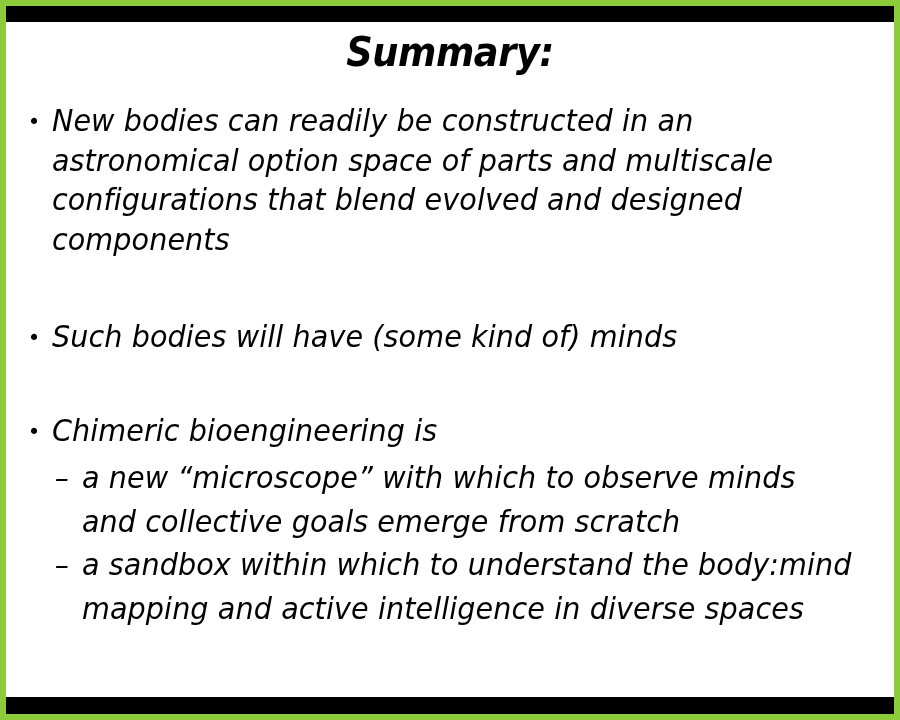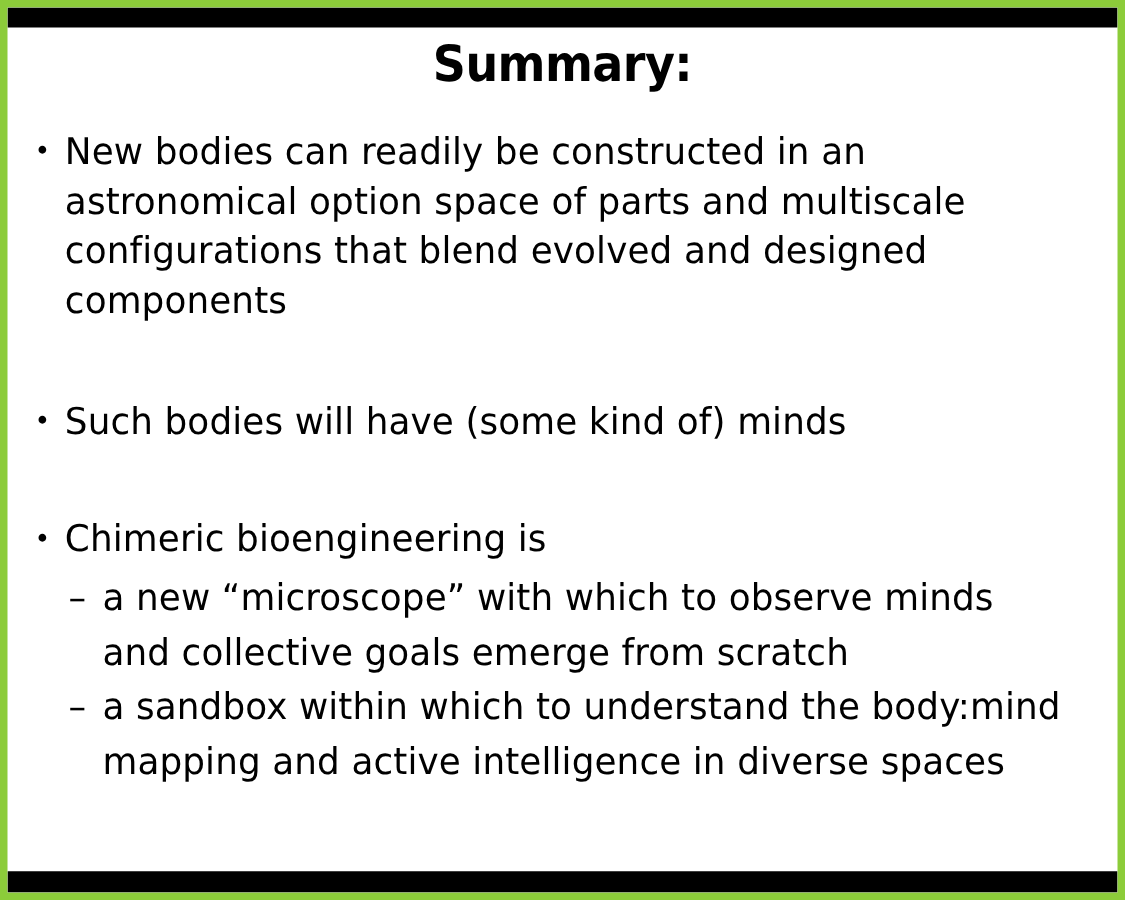--- a/index.html
+++ b/index.html
@@ -11,20 +11,21 @@
 
   .slide {
     position: relative;
     width: 900px;
     height: 720px;
     box-sizing: border-box;
     background: #ffffff;
     border: 6px solid #8ccc3a;
     overflow: hidden;
     font-family: "DejaVu Sans", "Liberation Sans", sans-serif;
+    font-style: italic;
   }
 
   
   .bar-top {
     position: absolute;
     left: 0;
     right: 0;
     top: 0;
     height: 16px;
     background: #000000;

